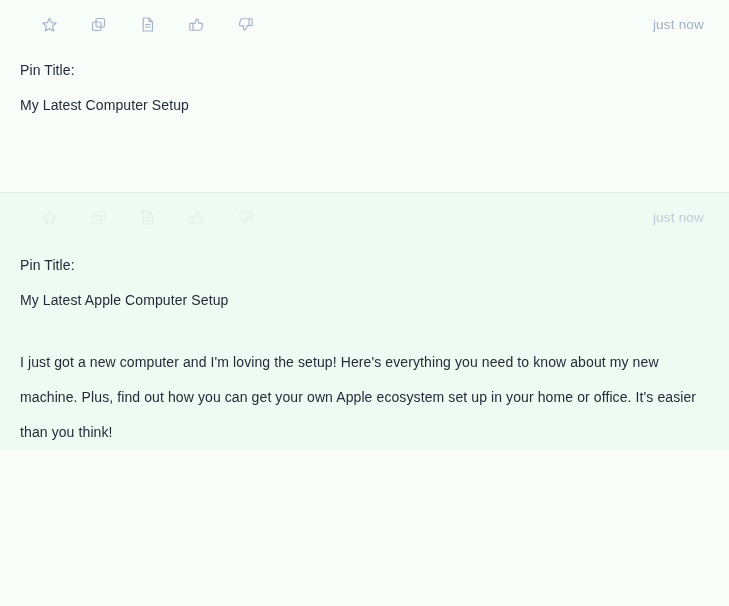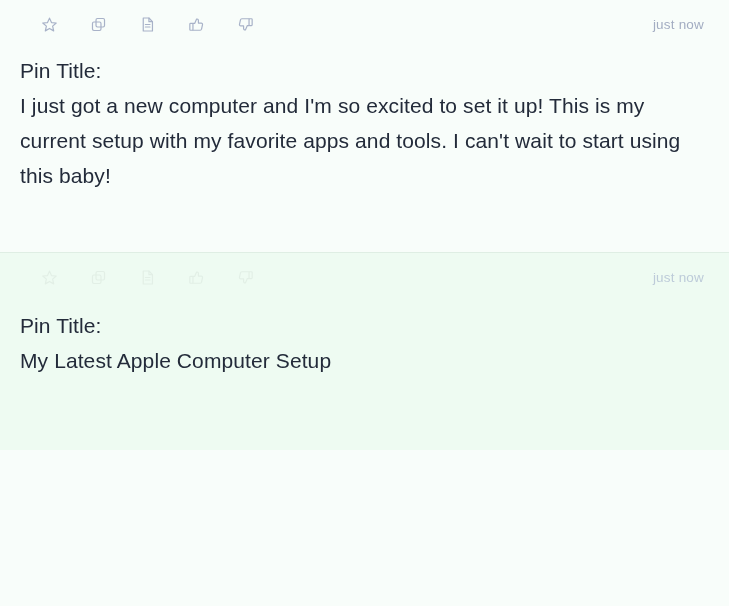--- a/index.html
+++ b/index.html
@@ -85,21 +85,21 @@
   }
 
   .message--second .timestamp {
     color: #bdcbd9;
   }
 
   
   .body {
     padding: 0 1px;
     color: #232b3a;
-    font-size: 21px;
+    font-size: 14px;
     line-height: 35px;
     letter-spacing: 0.1px;
   }
 
   .message--first .body {
     padding-top: 5px;
   }
 
   .message--second .body {
     padding-top: 7px;
@@ -156,21 +156,21 @@
           <path d="M17 13.5h-2.4l-2.6 6a2 2 0 0 1-2.7-1.9V14H5.2a1.8 1.8 0 0 1-1.7-2.2l1.4-6.4a2 2 0 0 1 1.9-1.5H17"></path>
           <rect x="17" y="3.9" width="4.4" height="9.6" rx="1"></rect>
         </svg>
       </button>
 
       <span class="timestamp">just now</span>
     </div>
 
     <div class="body">
       <p>Pin Title:</p>
-      <p>I just got a new computer and I'm so excited to set it up! This is my current setup with my favorite apps and tools. I can't wait to start using this baby!</p>
+      <p>My Latest Computer Setup</p>
     </div>
   </div>
 
   <div class="message message--second">
     <div class="toolbar">
 
       <button class="icon-btn" aria-label="Favorite">
         <svg viewBox="0 0 24 24" fill="none" stroke-width="1.7" stroke-linecap="round" stroke-linejoin="round">
           <polygon points="12,3 14.8,9.3 21.5,9.9 16.4,14.3 17.9,21 12,17.5 6.1,21 7.6,14.3 2.5,9.9 9.2,9.3"></polygon>
         </svg>
@@ -205,16 +205,17 @@
           <rect x="17" y="3.9" width="4.4" height="9.6" rx="1"></rect>
         </svg>
       </button>
 
       <span class="timestamp">just now</span>
     </div>
 
     <div class="body">
       <p>Pin Title:</p>
       <p class="spacer-after">My Latest Apple Computer Setup</p>
+      <p>I just got a new computer and I'm loving the setup! Here's everything you need to know about my new machine. Plus, find out how you can get your own Apple ecosystem set up in your home or office. It's easier than you think!</p>
     </div>
   </div>
 
 </div>
 
 </body></html>

